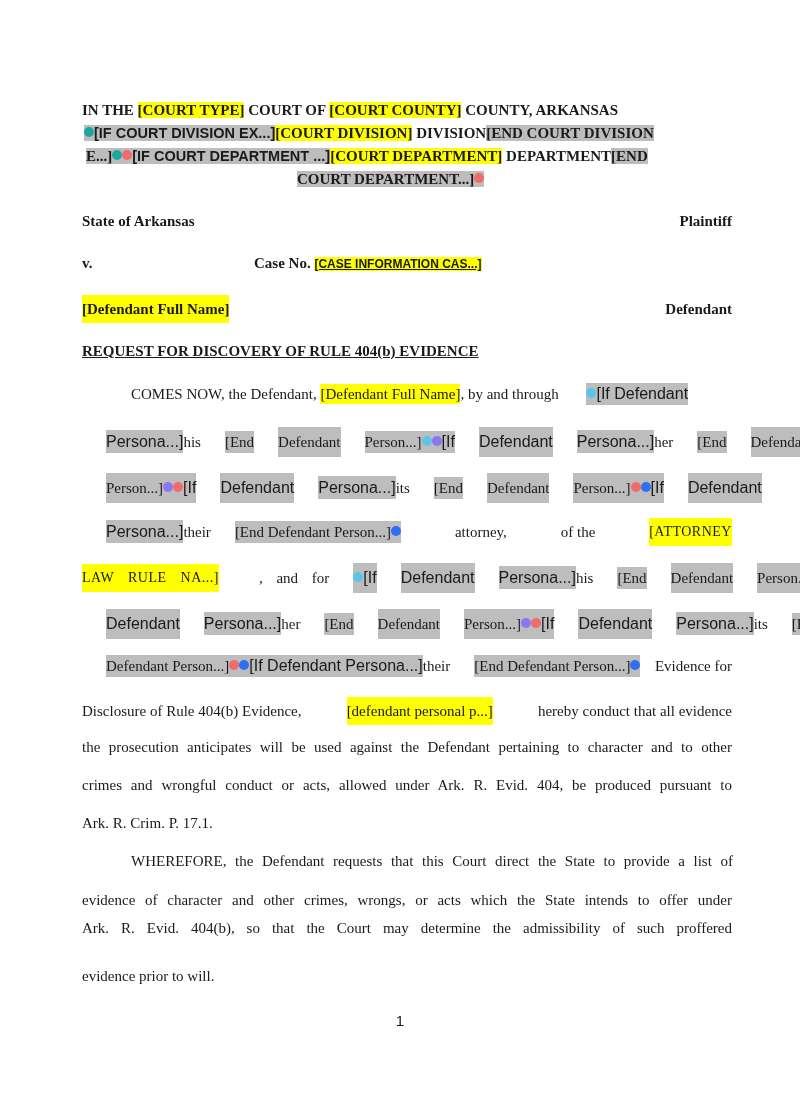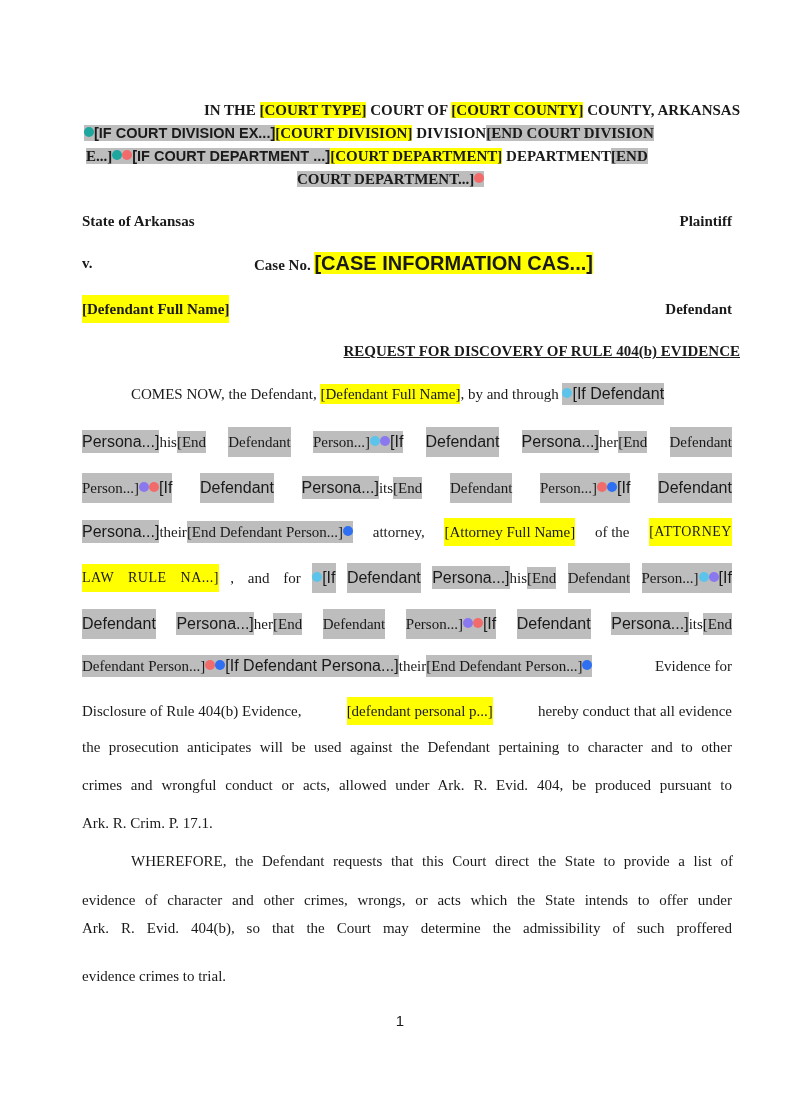--- a/index.html
+++ b/index.html
@@ -1,29 +1,29 @@
 <!DOCTYPE html>
 <html><head>
 <meta charset="utf-8">
 <style>
   html, body { margin:0; padding:0; background:#ffffff; }
   body { width:800px; height:1100px; position:relative; overflow:hidden; font-family:"Liberation Serif", serif; color:#1a1a1a; }
   .line { position:absolute; left:82px; width:650px; white-space:nowrap; font-size:15px; line-height:24px; }
-  .center { text-align:right; left:90px; width:650px; }
+  .center { text-align:left; left:82px; width:650px; }
   .just { display:flex; justify-content:space-between; align-items:center; }
   .bold { font-weight:bold; }
   .hl { background:#ffff00; }
   .gr { background:#bdbdbd; }
   .sans { font-family:"Liberation Sans", sans-serif; }
   .hdr { font-size:15px; font-weight:bold; }
   .hdr .sans { font-size:14.5px; }
   .dot { display:inline-block; width:10px; height:10px; border-radius:50%; vertical-align:1px; margin-right:0; }
   .body-line { font-size:15px; }
   .body-line .sans { font-size:16px; }
-  .tag-g { background:#bdbdbd; padding:3px 0; }
+  .tag-g { background:#bdbdbd; padding:3px 0;margin-left:24px; }
   .tag-y { background:#ffff00; padding:2px 0; }
   .small-caps { font-size:14px; letter-spacing:0.5px; }
   .u { text-decoration:underline; }
   .pn { position:absolute; top:1012px; left:0; width:800px; text-align:center; font-family:"Liberation Sans", sans-serif; font-size:15px; }
   .seg { display:inline-block; }
 </style>
 </head>
 <body>
 
 <div class="line center hdr" style="top:98px;">
@@ -38,21 +38,21 @@
 <div class="line hdr" style="top:167px; left:297px; width:auto;">
   <span class="gr"><span>COURT DEPARTMENT...]</span><span class="dot" style="background:#f26b6b"></span></span>
 </div>
 
 <div class="line just bold" style="top:209px;">
   <span>State of Arkansas</span>
   <span>Plaintiff</span>
 </div>
 <div class="line bold" style="top:251px;">
   <span>v.</span>
-  <span style="position:absolute; left:172px;"><span>Case No. </span><span class="hl sans" style="font-size:20px;">[CASE INFORMATION CAS...]</span></span>
+  <span style="position:absolute; left:172px;"><span>Case No. </span><span class="hl sans" style="font-size:12px;text-decoration:underline;">[CASE INFORMATION CAS...]</span></span>
 </div>
 <div class="line just bold" style="top:295px;">
   <span class="hl" style="padding:2px 0;">[Defendant Full Name]</span>
   <span>Defendant</span>
 </div>
 
 <div class="line center bold" style="top:339px;">
   <span class="u">REQUEST FOR DISCOVERY OF RULE 404(b) EVIDENCE</span>
 </div>
 
@@ -74,28 +74,27 @@
   <span class="tag-g sans">Defendant</span>
   <span class="seg"><span class="tag-g sans">Persona...]</span><span>its</span><span class="tag-g">[End</span></span>
   <span class="tag-g">Defendant</span>
   <span class="tag-g"><span>Person...]</span><span class="dot" style="background:#f26b6b"></span><span class="dot" style="background:#2f6ff2"></span><span class="sans">[If</span></span>
   <span class="tag-g sans">Defendant</span>
 </div>
 
 <div class="line body-line just" style="top:518px;">
   <span class="seg"><span class="tag-g sans">Persona...]</span><span>their</span><span class="tag-g"><span>[End Defendant Person...]</span><span class="dot" style="background:#2f6ff2"></span></span></span>
   <span> attorney, </span>
-  <span class="tag-y">[Attorney Full Name]</span>
   <span> of the </span>
   <span class="tag-y small-caps">[ATTORNEY</span>
 </div>
 
 <div class="line body-line just" style="top:563px;">
   <span class="tag-y small-caps" style="word-spacing:10px;">LAW RULE NA...]</span>
-  <span style="word-spacing:10px;">, and for </span>
+  <span style="word-spacing:10px;margin-left:40px;">, and for </span>
   <span class="tag-g"><span class="dot" style="background:#5cc4ea"></span><span class="sans">[If</span></span>
   <span class="tag-g sans">Defendant</span>
   <span class="seg"><span class="tag-g sans">Persona...]</span><span>his</span><span class="tag-g">[End</span></span>
   <span class="tag-g">Defendant</span>
   <span class="tag-g"><span>Person...]</span><span class="dot" style="background:#5cc4ea"></span><span class="dot" style="background:#8a78ee"></span><span class="sans">[If</span></span>
 </div>
 
 <div class="line body-line just" style="top:609px;">
   <span class="tag-g sans">Defendant</span>
   <span class="seg"><span class="tag-g sans">Persona...]</span><span>her</span><span class="tag-g">[End</span></span>
@@ -116,15 +115,15 @@
   <span> hereby conduct that all evidence</span>
 </div>
 
 <div class="line body-line" style="top:735px; text-align:justify; text-align-last:justify;">the prosecution anticipates will be used against the Defendant pertaining to character and to other</div>
 <div class="line body-line" style="top:773px; text-align:justify; text-align-last:justify;">crimes and wrongful conduct or acts, allowed under Ark. R. Evid. 404, be produced pursuant to</div>
 <div class="line body-line" style="top:811px;">Ark. R. Crim. P. 17.1.</div>
 
 <div class="line body-line" style="top:849px; left:131px; width:602px; text-align:justify; text-align-last:justify;">WHEREFORE, the Defendant requests that this Court direct the State to provide a list of</div>
 <div class="line body-line" style="top:888px; text-align:justify; text-align-last:justify;">evidence of character and other crimes, wrongs, or acts which the State intends to offer under</div>
 <div class="line body-line" style="top:876px; text-align:justify; text-align-last:justify;margin-top:40px;">Ark. R. Evid. 404(b), so that the Court may determine the admissibility of such proffered</div>
-<div class="line body-line" style="top:964px;">evidence crimes to trial.</div>
+<div class="line body-line" style="top:964px;">evidence prior to will.</div>
 
 <div class="pn">1</div>
 
 </body></html>

